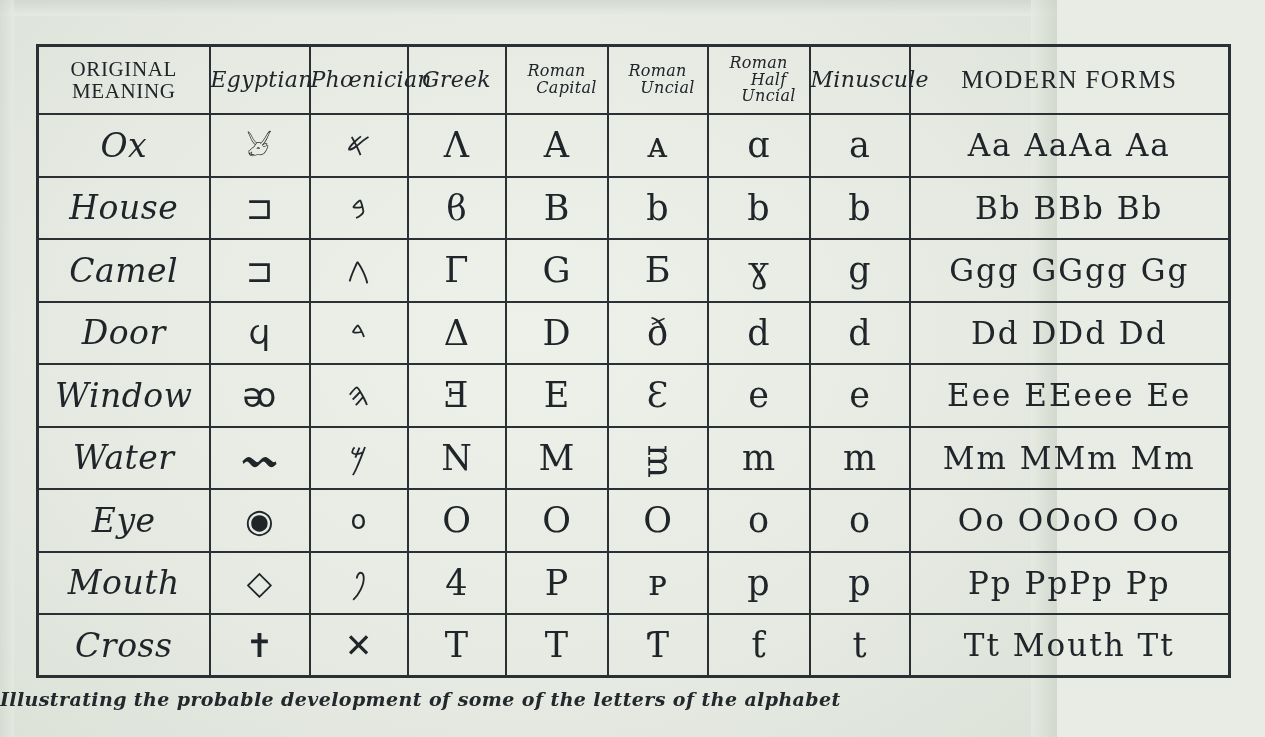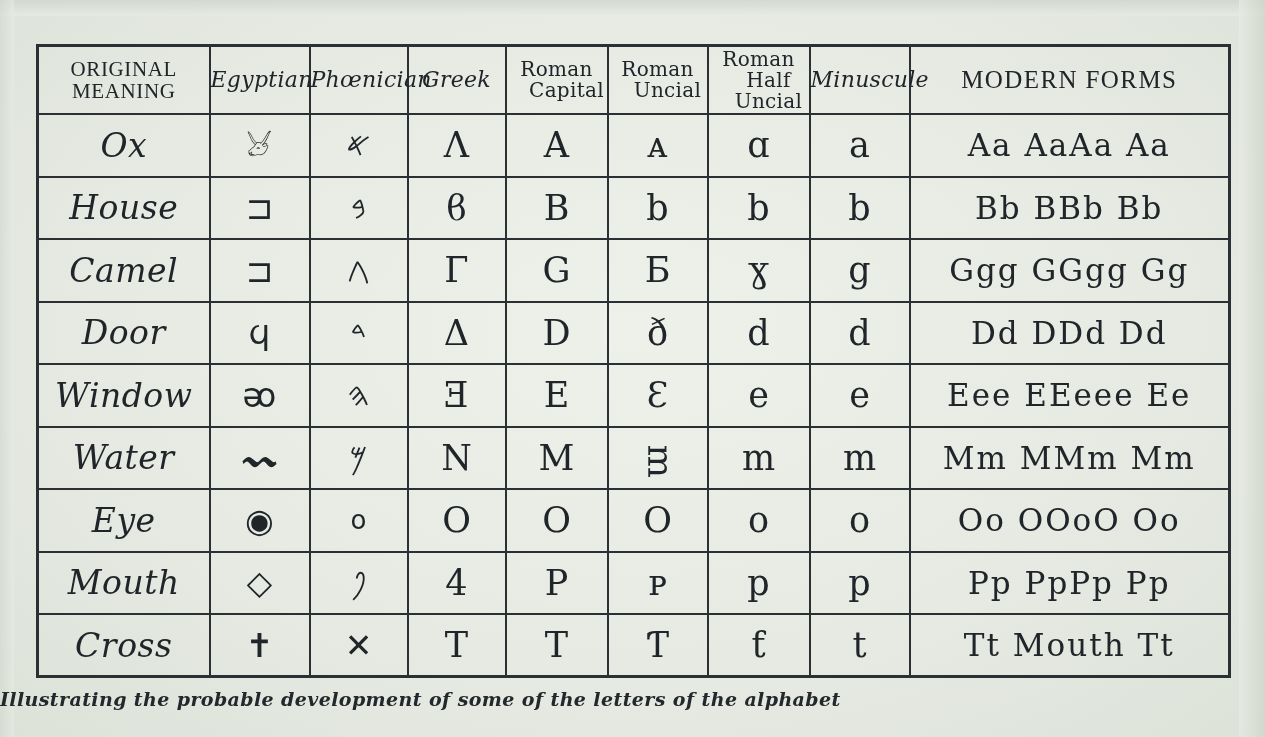--- a/index.html
+++ b/index.html
@@ -9,21 +9,21 @@
   body {
     width: 1265px;
     height: 737px;
     background: #e8ece4;
     font-family: "Liberation Serif", serif;
     overflow: hidden;
   }
   
   .page {
     position: relative;
-    width: 1265px;
+    width: 1057px;
     height: 737px;
     background:
       radial-gradient(ellipse at 50% 45%, #eef1ea 0%, #e6eae2 60%, #dde2d9 100%);
   }
   .paper-edge-top {
     position: absolute;
     top: 0; left: 0; right: 0;
     height: 16px;
     background: linear-gradient(to bottom, #cfd5cb, #e8ece4);
     opacity: .75;
@@ -95,21 +95,22 @@
     text-transform: uppercase;
     letter-spacing: .6px;
   }
   .hd-script {
     font-family: "DejaVu Serif", serif;
     font-style: italic;
     font-size: 22px;
   }
   .hd-two {
     font-family: "DejaVu Serif", serif;
-    font-size: 20px;
+    font-style: italic;
+    font-size: 16px;
   }
   .hd-two .l2 { display: block; margin-left: 20px; }
   .hd-modern {
     font-family: "Liberation Serif", serif;
     font-size: 25px;
     letter-spacing: 1.4px;
     font-variant: small-caps;
     text-transform: uppercase;
   }
 

